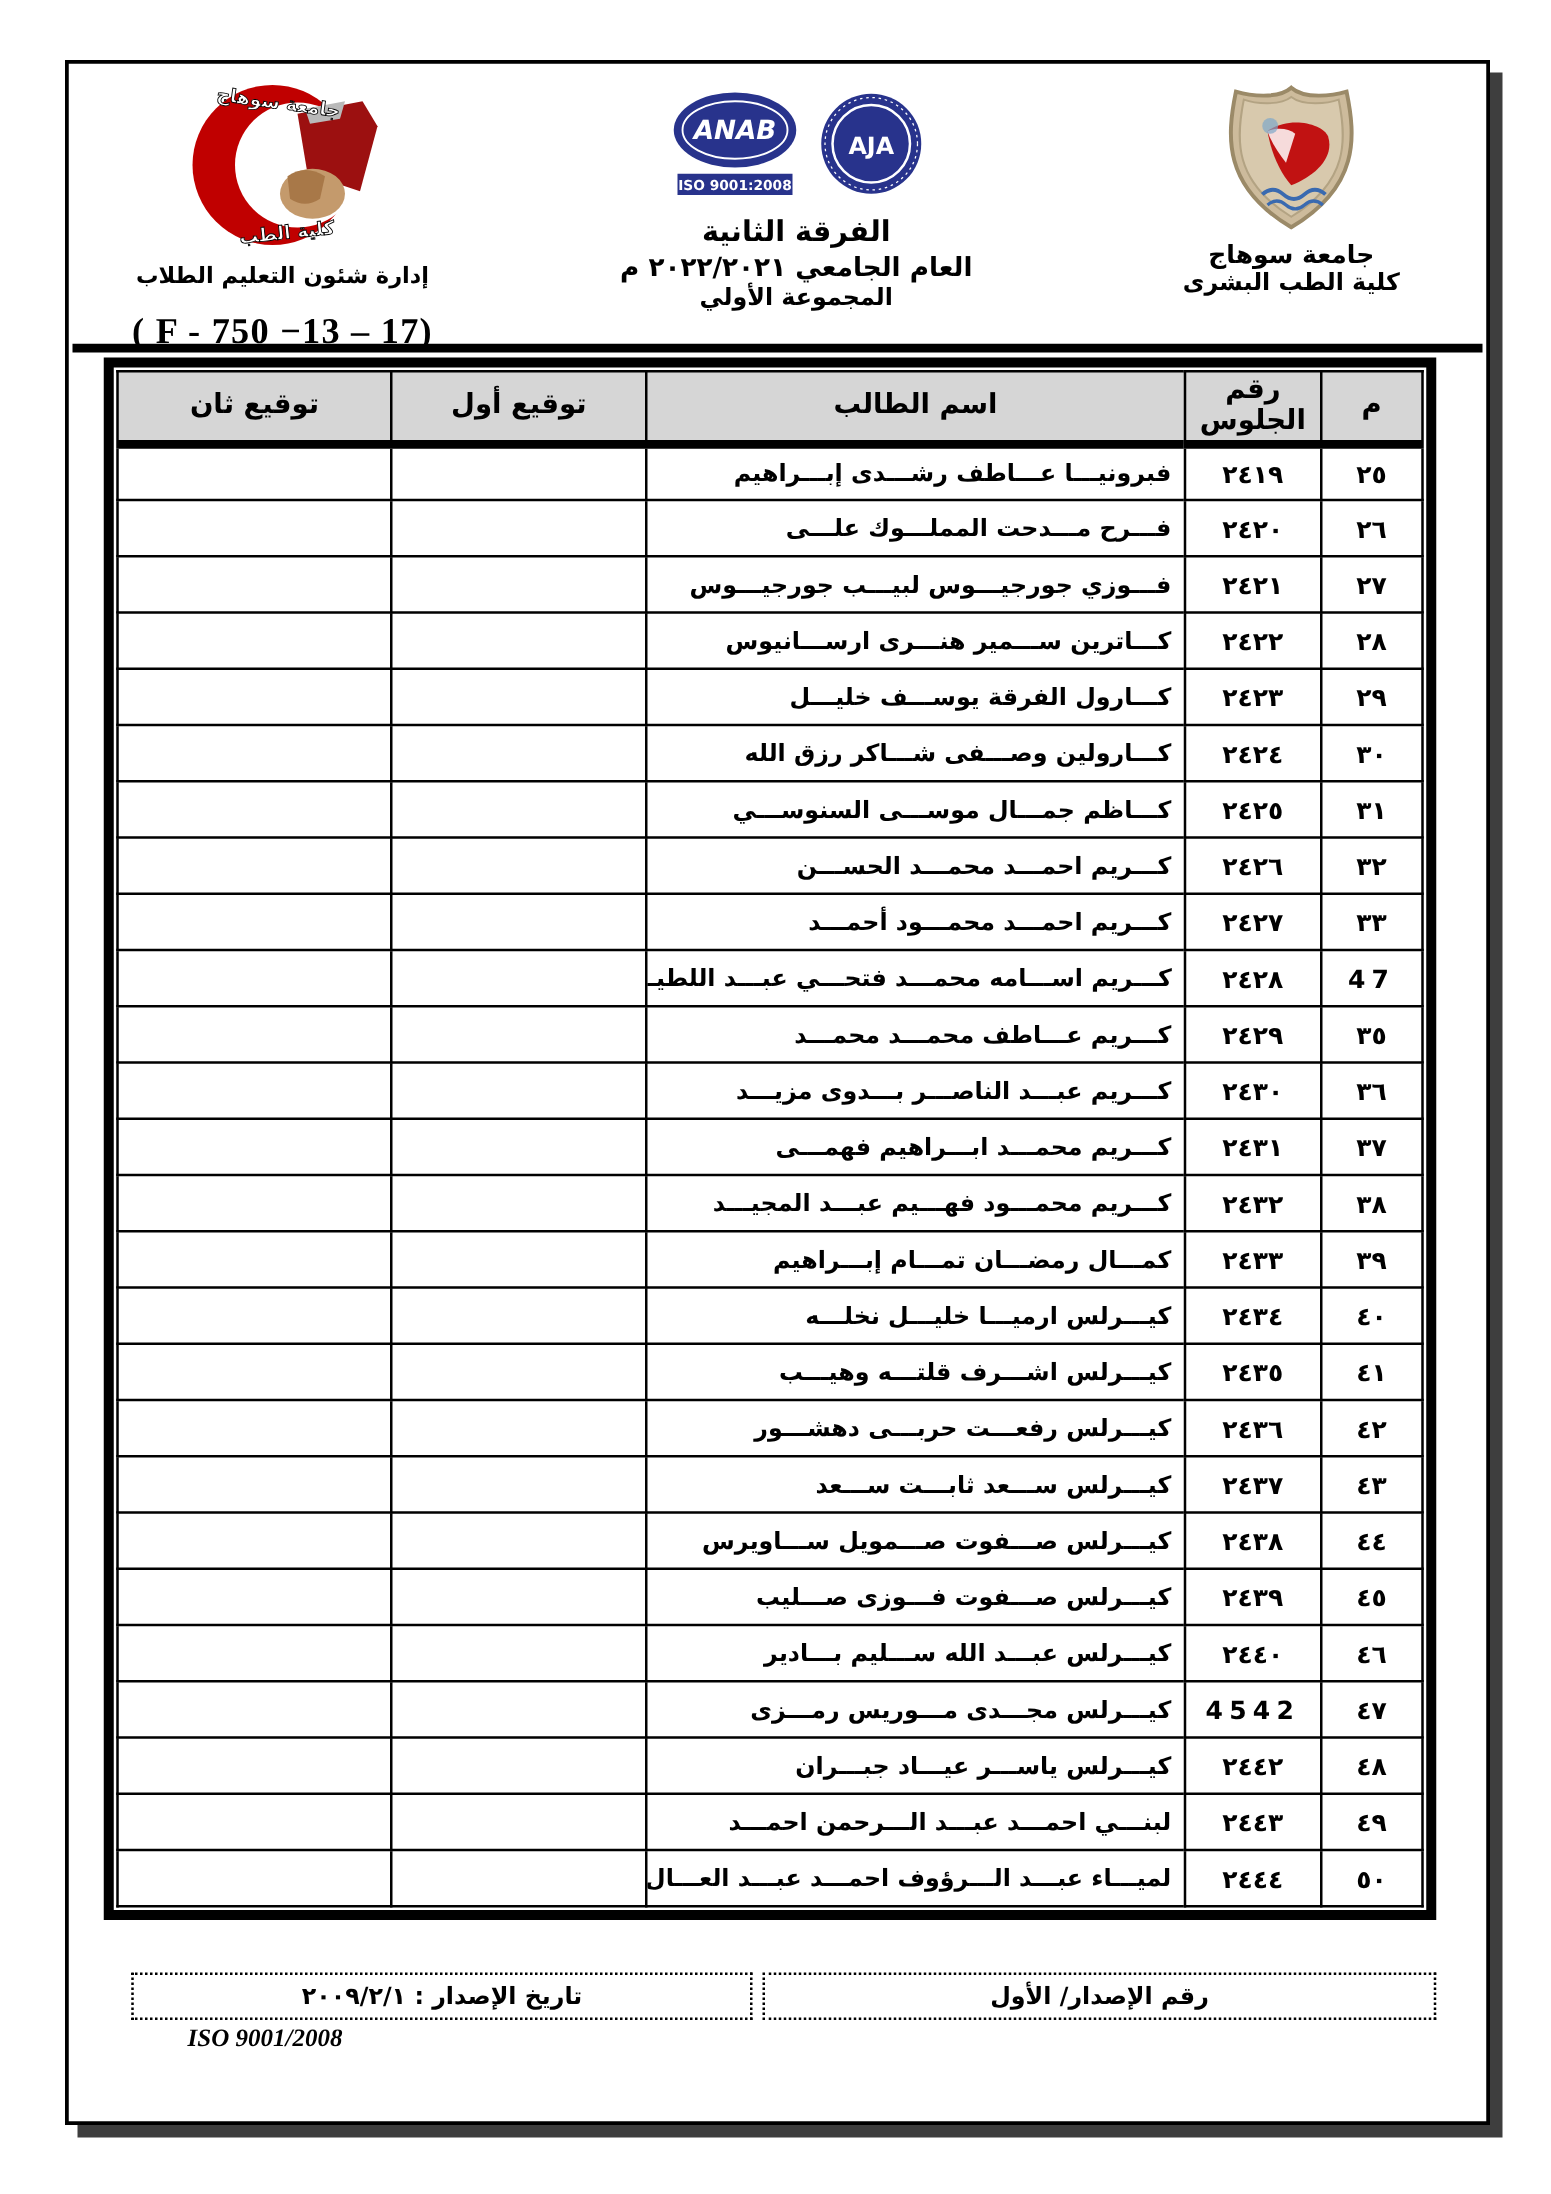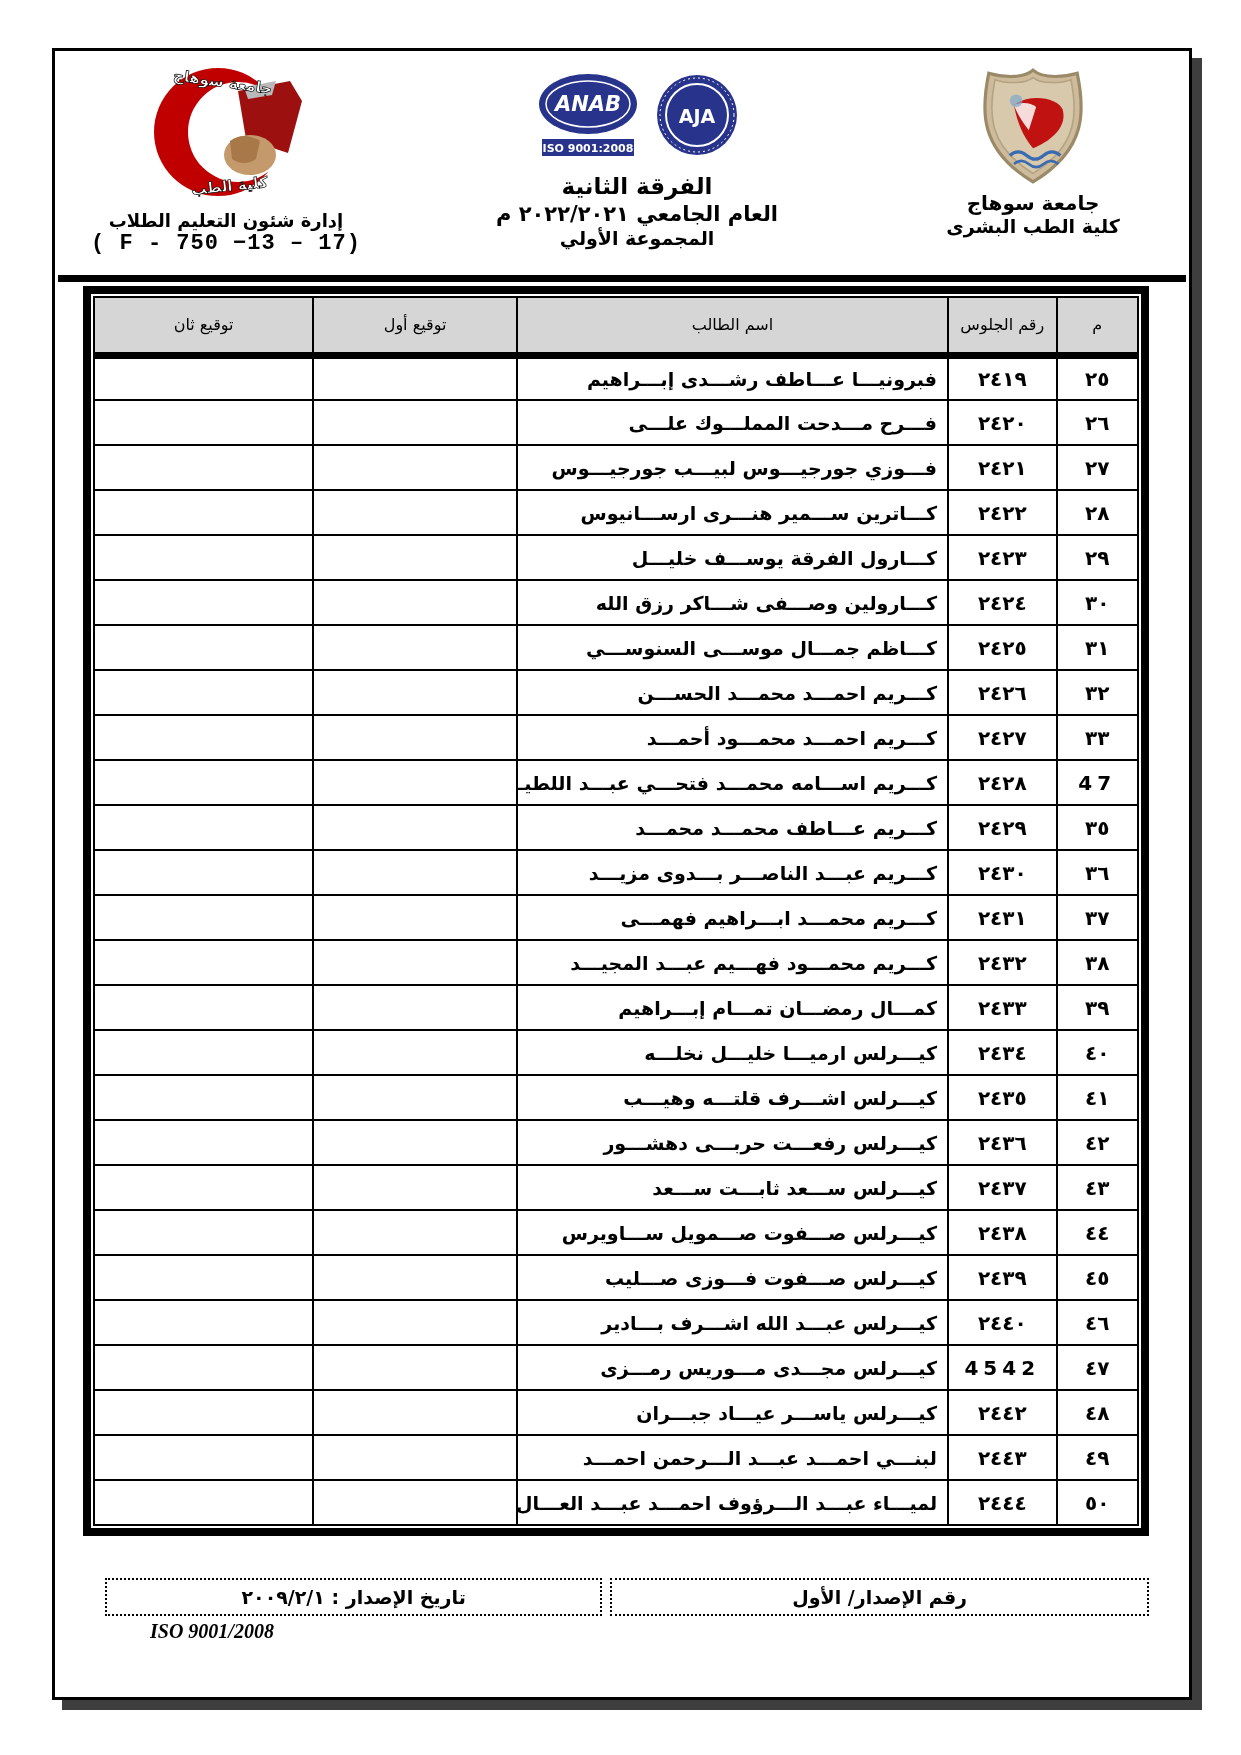--- a/index.html
+++ b/index.html
@@ -19,29 +19,29 @@
   .hdr-right { width:300px; text-align:center; padding-top:6px; }
   .hdr-center { flex:1; text-align:center; padding-top:12px; }
   .hdr-left  { width:330px; text-align:center; }
   .uni-name { font-size:20px; font-weight:bold; margin-top:2px; }
   .fac-name { font-size:19px; font-weight:bold; }
   .badges { display:flex; justify-content:center; align-items:flex-start; gap:16px; direction:ltr; height:92px; }
   .title1 { font-size:23px; font-weight:bold; margin-top:8px; }
   .title2 { font-size:21px; font-weight:bold; direction:ltr; margin-top:3px; }
   .title3 { font-size:19px; font-weight:bold; margin-top:1px; }
   .admin-line { font-size:18px; font-weight:bold; margin-top:3px; }
-  .form-code { font-family:Liberation Mono, monospace; font-size:22px; font-weight:bold; direction:ltr; margin-top:0; letter-spacing:1px; }
+  .form-code { font-family:Liberation Serif, serif; font-size:29px; font-weight:bold; direction:ltr; margin-top:18px; letter-spacing:1px; }
   
   .rule { height:7px; background:#000; margin:2px 3px 4px; }
   
   .twrap { margin:0 40px 0 28px; border:8px solid #000; padding:2px; }
   table { width:100%; border-collapse:collapse; direction:rtl; table-layout:fixed; }
   th, td { border:2px solid #000; }
   th {
-    background:#d6d6d6; height:58px; font-size:16px; font-weight:normal;
+    background:#d6d6d6; height:58px; font-size:22px; font-weight:bold;
     line-height:1.12; border-bottom:7px solid #000; text-align:center;
   }
   td { height:45px; font-size:20px; font-weight:bold; text-align:center; }
   td.cell-name { text-align:right; padding:0 10px 0 4px; font-size:19px; white-space:nowrap; overflow:hidden; }
   td.cell-num { letter-spacing:5px; }
   col.c-serial { width:7.8%; } col.c-seat { width:10.4%; }
   col.c-name { width:41.3%; } col.c-sig1 { width:19.5%; } col.c-sig2 { width:21%; }
   
   .footer { display:flex; gap:8px; margin:42px 40px 0 50px; }
   .fbox { border:2px dotted #000; height:38px; line-height:34px; text-align:center; font-size:19px; font-weight:bold; }
@@ -274,21 +274,21 @@
             <tr>
               <td class="cell-num">٤٥</td>
               <td class="cell-num">٢٤٣٩</td>
               <td class="cell-name">كيـــرلس صـــفوت فـــوزى صـــليب</td>
               <td></td>
               <td></td>
             </tr>
             <tr>
               <td class="cell-num">٤٦</td>
               <td class="cell-num">٢٤٤٠</td>
-              <td class="cell-name">كيـــرلس عبـــد الله اشـــرف بـــادير</td>
+              <td class="cell-name">كيـــرلس عبـــد الله ســـليم بـــادير</td>
               <td></td>
               <td></td>
             </tr>
             <tr>
               <td class="cell-num">٤٧</td>
               <td class="cell-num">4542</td>
               <td class="cell-name">كيـــرلس مجـــدى مـــوريس رمـــزى</td>
               <td></td>
               <td></td>
             </tr>

